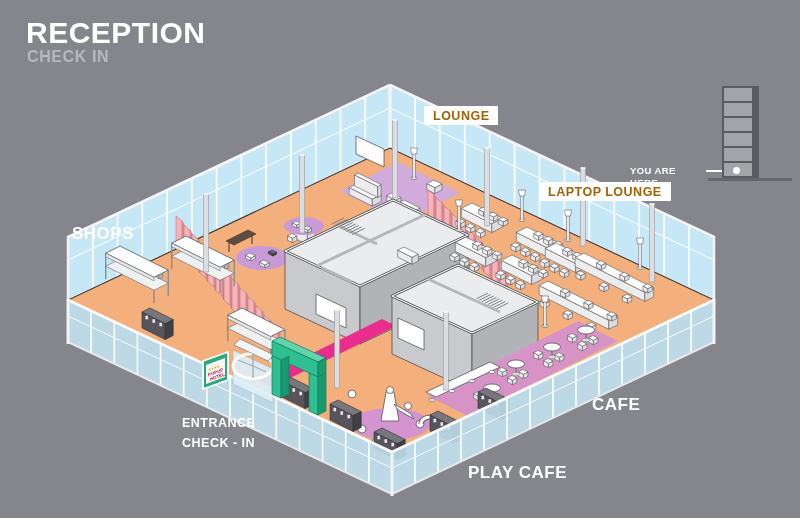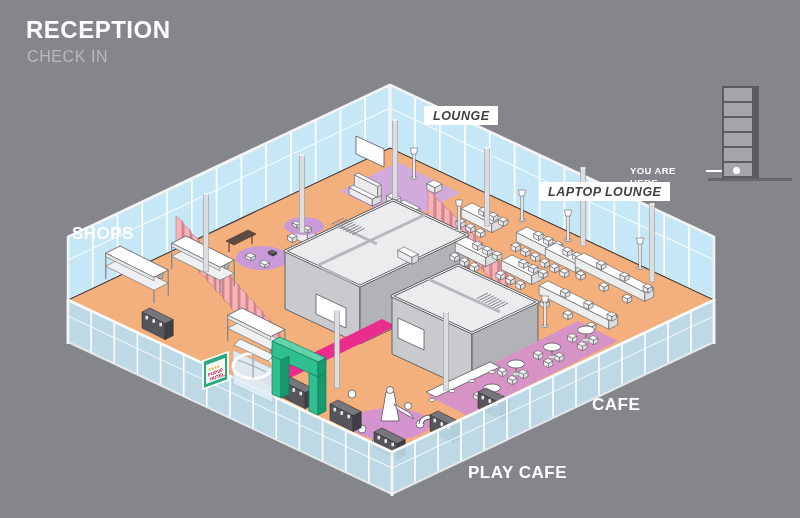--- a/index.html
+++ b/index.html
@@ -1,25 +1,25 @@
 <!DOCTYPE html>
 <html><head>
 <meta charset="utf-8">
 <style>
   html,body{margin:0;padding:0;width:800px;height:518px;overflow:hidden;
     background:#84868b;font-family:"Liberation Sans",sans-serif;}
   #stage{position:relative;width:800px;height:518px;background:#84868b;}
   #fp{position:absolute;left:0;top:0;}
-  .hdr-title{position:absolute;left:26px;top:16px;font-size:24px;font-weight:bold;
+  .hdr-title{position:absolute;left:26px;top:16px;font-size:30px;font-weight:bold;
     color:#ffffff;letter-spacing:.5px;}
-  .hdr-sub{position:absolute;left:27px;top:48px;font-size:16px;font-weight:normal;
+  .hdr-sub{position:absolute;left:27px;top:48px;font-size:16px;font-weight:bold;
     color:#b7b9bd;letter-spacing:.6px;}
   .lbl{position:absolute;font-weight:bold;color:#ffffff;font-size:17px;
     letter-spacing:.5px;white-space:nowrap;}
-  .lbl.box{background:#ffffff;color:#404040;padding:3px 9px 2px 9px;font-size:12.5px;font-style:italic;}
+  .lbl.box{background:#ffffff;color:#a16207;padding:3px 9px 2px 9px;font-size:12.5px;}
   .ent-line{font-weight:bold;color:#ffffff;font-size:12.5px;letter-spacing:.5px;line-height:20px;}
   
   #indicator{position:absolute;left:630px;top:80px;width:170px;height:110px;}
   #yah{position:absolute;left:0;top:85px;width:73px;height:12px;line-height:12px;
     text-align:left;font-size:9.5px;font-weight:bold;color:#ffffff;letter-spacing:.4px;}
   #yah-line{position:absolute;left:76px;top:90px;width:27px;height:2px;background:#ffffff;}
   #floor-stack{position:absolute;left:92px;top:6px;width:28px;background:#5a5c60;
     padding:2px;display:flex;flex-direction:column;gap:2px;}
   .floor-cell{height:13px;background:#a3a5aa;}
   #stack-side{position:absolute;left:124px;top:6px;width:5px;height:92px;background:#5a5c60;}
@@ -612,20 +612,24 @@
     </svg>
 
   <div class="hdr-title">RECEPTION</div>
   <div class="hdr-sub">CHECK IN</div>
 
   <div class="lbl" style="left:72px;top:224px;">SHOPS</div>
   <div class="lbl box" style="left:424px;top:106px;">LOUNGE</div>
   <div class="lbl box" style="left:539px;top:182px;">LAPTOP LOUNGE</div>
   <div class="lbl" style="left:592px;top:395px;text-align:right;">CAFE</div>
   <div class="lbl" style="left:468px;top:463px;">PLAY CAFE</div>
+  <div style="position:absolute;left:182px;top:413px;">
+    <div class="ent-line">ENTRANCE</div>
+    <div class="ent-line">CHECK - IN</div>
+  </div>
 
   <div id="indicator">
     <div id="yah">YOU ARE HERE</div>
     <div id="yah-line"></div>
     <div id="floor-stack">
         <div class="floor-cell"></div>
         <div class="floor-cell"></div>
         <div class="floor-cell"></div>
         <div class="floor-cell"></div>
         <div class="floor-cell"></div>

